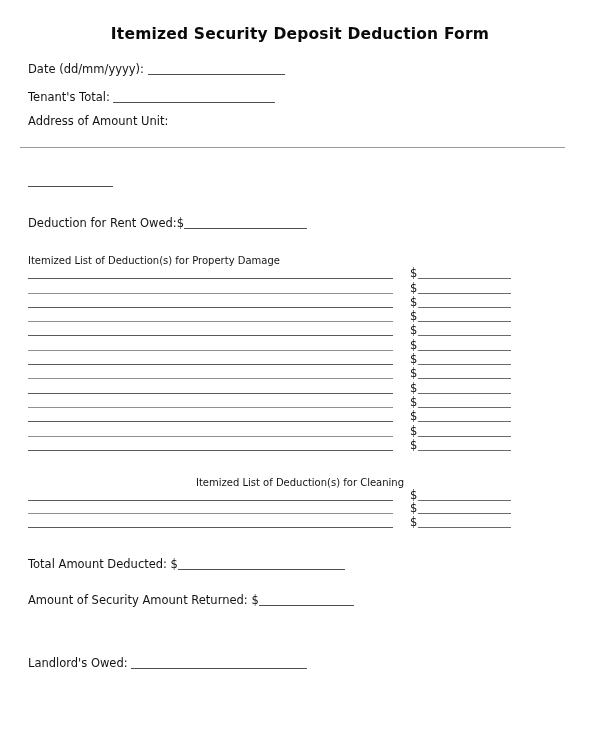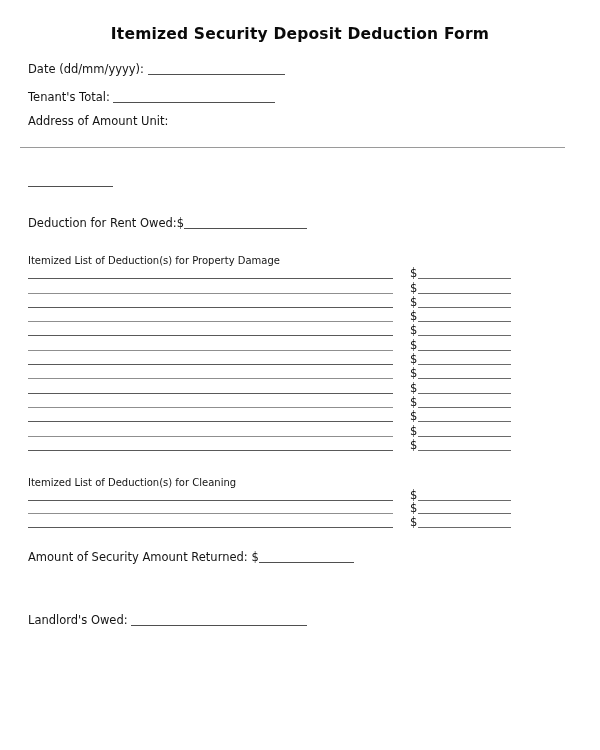--- a/index.html
+++ b/index.html
@@ -61,21 +61,21 @@
   .amt { margin-left: 17px; display: flex; align-items: flex-end; }
   .cur { display: inline-block; line-height: 12px; }
   .amt-line { display: inline-block; width: 93px; border-bottom: 1px solid #6a6a6a; height: 1px; margin-left: 1px; }
   .mt-date { margin-top: 20px; }
   .mt-tenant { margin-top: 14px; }
   .mt-address { margin-top: 10px; }
   .mt-received { margin-top: 26px; }
   .mt-rent { margin-top: 28px; }
   .mt-pdhead { margin-top: 24px; }
   .mt-pdrows { margin-top: -3px; }
-  .mt-clhead { margin-top: 25px; }
+  .mt-clhead { margin-top: 25px; text-align: center; }
   .mt-clrows { margin-top: -2.5px; }
   .mt-total { margin-top: 29px; }
   .mt-returned { margin-top: 22px; }
   .mt-lname { margin-top: 49px; }
   .mt-lsig { margin-top: 13px; }
 </style>
 </head>
 <body>
 
 <div class="page">
@@ -235,20 +235,23 @@
 
     <div class="item-row">
       <span class="desc-line"></span>
       <span class="amt">
         <span class="cur">$</span>
         <span class="amt-line"></span>
       </span>
     </div>
   </div>
 
+  <div class="row mt-total">
+    <span>Total Amount Deducted: $</span><span class="fill w167"></span>
+  </div>
 
   <div class="row mt-returned">
     <span>Amount of Security Amount Returned: $</span><span class="fill w95"></span>
   </div>
 
   <div class="row mt-lname">
     <span>Landlord's Owed:</span>
     <span class="fill w176"></span>
   </div>
 

